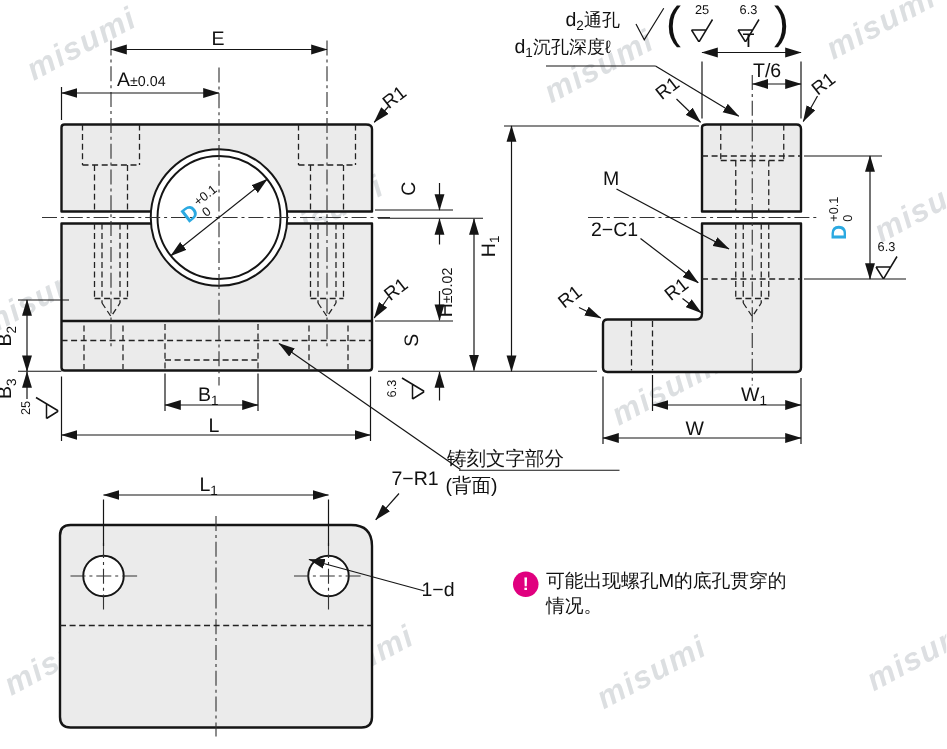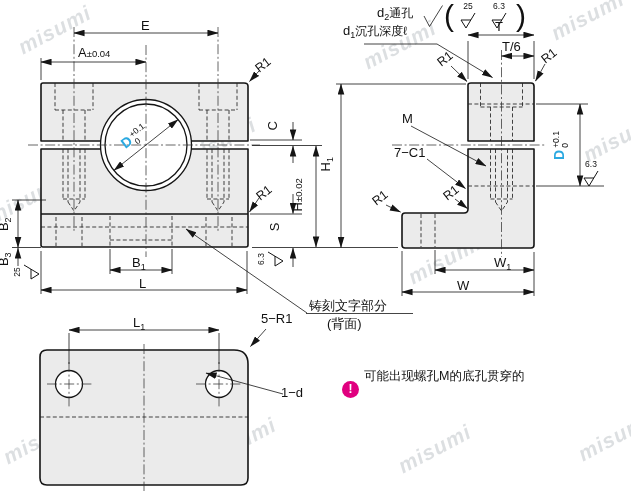--- a/index.html
+++ b/index.html
@@ -241,21 +241,21 @@
 
   <div class="lbl" style="left:377px;top:6px"><span>d</span><span class="sub">2</span><span class="small">通孔</span></div>
   <div class="lbl" style="left:343px;top:24px"><span>d</span><span class="sub">1</span><span class="small">沉孔深度ℓ</span></div>
   <div class="lbl" style="left:495px;top:20px"><span>T</span></div>
   <div class="lbl" style="left:502px;top:40px"><span>T/6</span></div>
   <div class="rl" style="left:437px;top:52px"><span>R1</span></div>
   <div class="rl" style="left:541px;top:49px"><span>R1</span></div>
   <div class="rl" style="left:443px;top:186px"><span>R1</span></div>
   <div class="rl" style="left:372px;top:191px"><span>R1</span></div>
   <div class="lbl" style="left:402px;top:112px"><span>M</span></div>
-  <div class="lbl" style="left:394px;top:146px"><span>7−C1</span></div>
+  <div class="lbl" style="left:394px;top:146px"><span>2−C1</span></div>
   <div class="vl" style="left:546px;top:137px"><span class="blue">D</span><span class="dstack">
         <span>+0.1</span>
         <span>0</span>
       </span></div>
   <div class="lbl" style="left:494px;top:256px"><span>W</span><span class="sub">1</span></div>
   <div class="lbl" style="left:457px;top:279px"><span>W</span></div>
 
   <div class="paren" style="left:444px;top:1px">(</div>
   <div class="rough" style="left:456px;top:2px">
     <span>25</span>
@@ -285,24 +285,25 @@
       </svg>
   </div>
   <div class="rough rot90" style="left:258px;top:246px">
     <span>6.3</span>
     <svg width="18" height="17" viewBox="0 0 18 17">
         <path class="rg" d="M2,9 L12,9 M7,17 L2,9 M7,17 L16,2"></path>
       </svg>
   </div>
 
   <div class="lbl" style="left:133px;top:316px"><span>L</span><span class="sub">1</span></div>
-  <div class="lbl" style="left:261px;top:312px"><span>5−R1</span></div>
+  <div class="lbl" style="left:261px;top:312px"><span>7−R1</span></div>
   <div class="lbl" style="left:281px;top:386px"><span>1−d</span></div>
 
-  <div class="cast" style="left:309px;top:297px">铸刻文字部分</div>
-  <div class="cast" style="left:327px;top:315px">(背面)</div>
+  <div class="cast" style="left:298px;top:297px">铸刻文字部分</div>
+  <div class="cast" style="left:297px;top:315px">(背面)</div>
 
   <div class="note-icon" style="left:342px;top:381px">!</div>
-  <div class="note-text" style="left:364px;top:368px">
+  <div class="note-text" style="left:364px;top:379px">
     <div>可能出现螺孔M的底孔贯穿的</div>
+    <div>情况。</div>
   </div>
 
 </div>
 
 </body></html>

